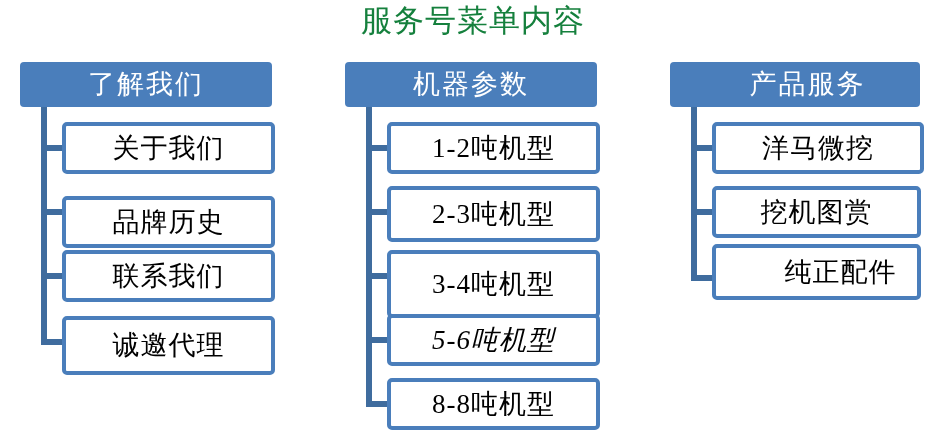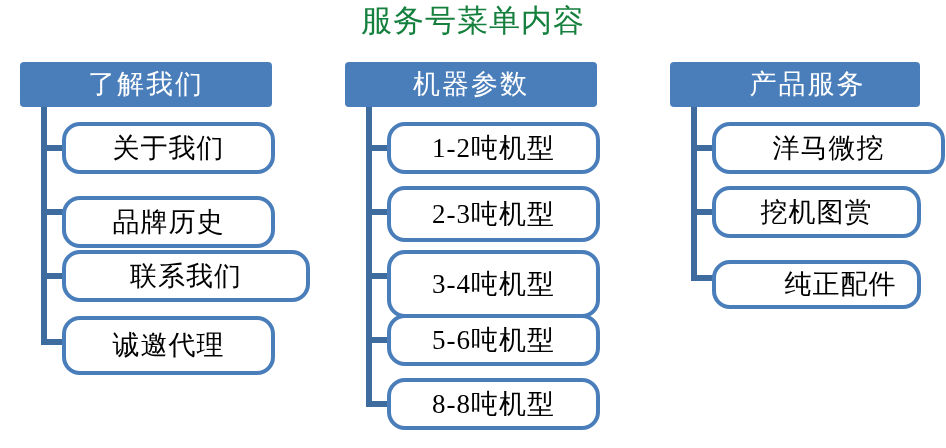--- a/index.html
+++ b/index.html
@@ -52,21 +52,21 @@
     font-family: Liberation Serif, serif;
   }
 
   
   .node-child {
     position: absolute;
     box-sizing: border-box;
     background: #ffffff;
     color: #000000;
     border: 4px solid #4a7ebb;
-    border-radius: 18px;
+    border-radius: 5px;
     display: flex;
     align-items: center;
     justify-content: center;
     font-size: 27px;
     line-height: 1;
     letter-spacing: 1px;
     white-space: nowrap;
   }
 
   
@@ -91,47 +91,47 @@
 
   <div class="trunk" style="left:41px; top:107px; height:238px;"></div>
 
   <div class="stub" style="left:41px; top:145px; width:25px;"></div>
   <div class="stub" style="left:41px; top:209px; width:25px;"></div>
   <div class="stub" style="left:41px; top:273px; width:25px;"></div>
   <div class="stub" style="left:41px; top:339px; width:25px;"></div>
 
   <div class="node-child" style="left:62px; top:122px; width:213px; height:52px;">关于我们</div>
   <div class="node-child" style="left:62px; top:186px; width:213px; height:52px;margin-top:10px;">品牌历史</div>
-  <div class="node-child" style="left:62px; top:250px; width:248px; height:52px;text-align:center;">联系我们</div>
+  <div class="node-child" style="left:62px; top:250px; width:213px; height:52px;text-align:center;">联系我们</div>
   <div class="node-child" style="left:62px; top:316px; width:213px; height:59px;">诚邀代理</div>
 </div>
 
 <div class="branch">
   <div class="node-header" style="left:345px; top:62px; width:252px; height:45px;">机器参数</div>
 
   <div class="trunk" style="left:366px; top:107px; height:300px;"></div>
 
   <div class="stub" style="left:366px; top:145px; width:25px;"></div>
   <div class="stub" style="left:366px; top:209px; width:25px;"></div>
   <div class="stub" style="left:366px; top:273px; width:25px;"></div>
   <div class="stub" style="left:366px; top:337px; width:25px;"></div>
   <div class="stub" style="left:366px; top:401px; width:25px;"></div>
 
   <div class="node-child" style="left:387px; top:122px; width:213px; height:52px;">1-2吨机型</div>
   <div class="node-child" style="left:387px; top:186px; width:213px; height:56px;">2-3吨机型</div>
   <div class="node-child" style="left:387px; top:250px; width:213px; height:68px;text-align:right;">3-4吨机型</div>
-  <div class="node-child" style="left:387px; top:314px; width:213px; height:52px;">5-6吨机型</div>
+  <div class="node-child" style="left:387px; top:314px; width:213px; height:52px;font-style:italic;">5-6吨机型</div>
   <div class="node-child" style="left:387px; top:378px; width:213px; height:52px;">8-8吨机型</div>
 </div>
 
 <div class="branch">
   <div class="node-header" style="left:670px; top:62px; width:250px; height:45px;padding-left:25px;">产品服务</div>
 
   <div class="trunk" style="left:691px; top:107px; height:174px;"></div>
 
   <div class="stub" style="left:691px; top:145px; width:25px;"></div>
   <div class="stub" style="left:691px; top:209px; width:25px;"></div>
   <div class="stub" style="left:691px; top:275px; width:25px;"></div>
 
-  <div class="node-child" style="left:712px; top:122px; width:233px; height:52px;">洋马微挖</div>
+  <div class="node-child" style="left:712px; top:122px; width:212px; height:52px;">洋马微挖</div>
   <div class="node-child" style="left:712px; top:186px; width:209px; height:52px;">挖机图赏</div>
-  <div class="node-child" style="left:712px; top:260px; width:209px; height:49px;padding-left:48px;">纯正配件</div>
+  <div class="node-child" style="left:712px; top:244px; width:209px; height:56px;padding-left:48px;">纯正配件</div>
 </div>
 
 </body></html>

